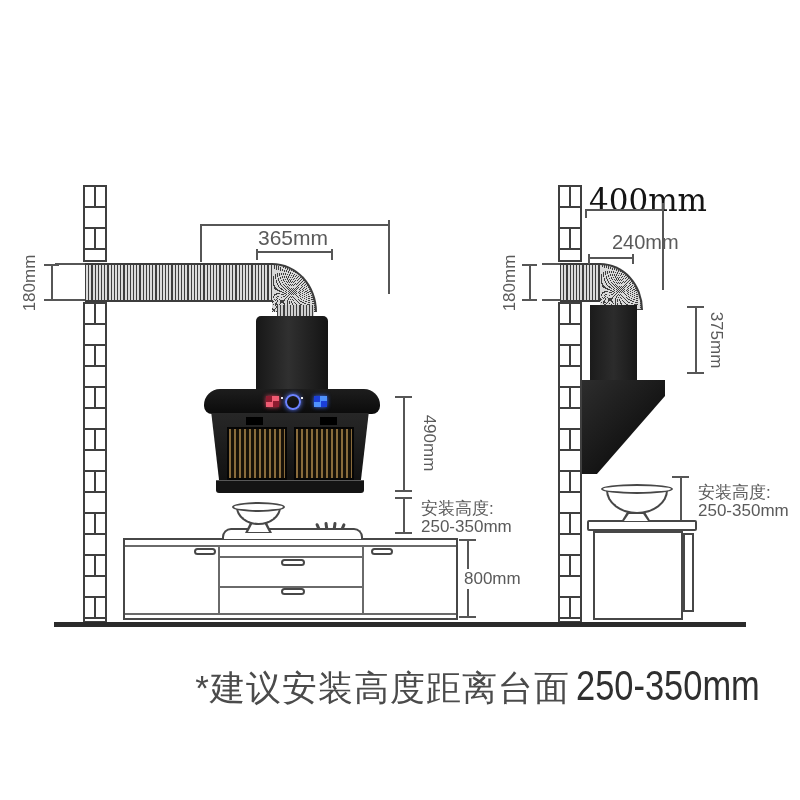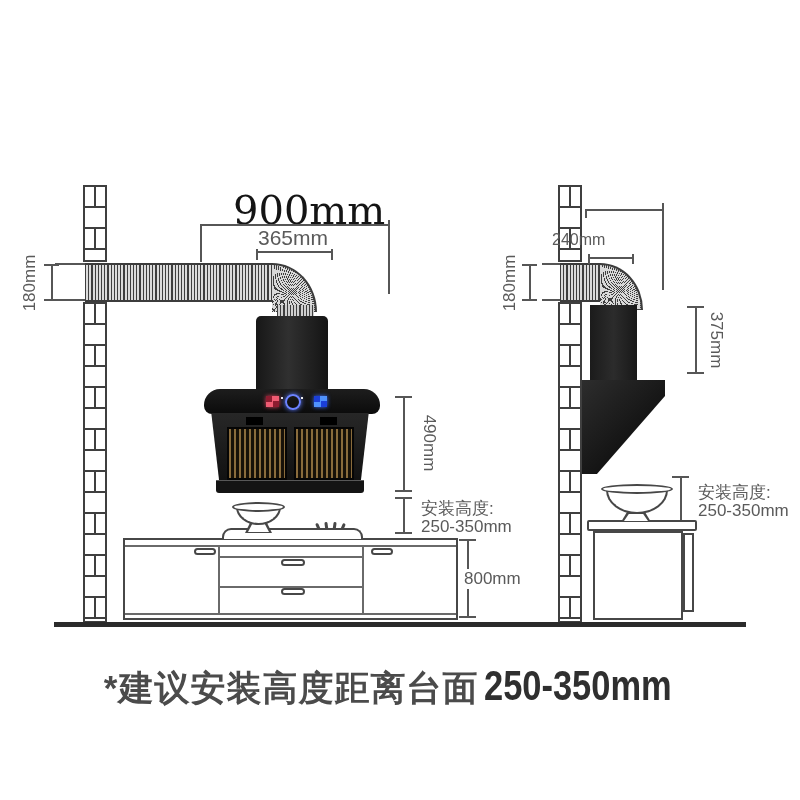--- a/index.html
+++ b/index.html
@@ -36,21 +36,21 @@
   .stand-i{position:absolute;background:#fff;clip-path:polygon(20% 0,80% 0,100% 100%,0 100%);z-index:4;}
   .grate{position:absolute;width:2.5px;height:10px;background:#474747;border-radius:2px;}
   .checker-red{position:absolute;width:13px;height:11px;
     background:conic-gradient(#ef5b72 25%, #8d1c30 0 50%, #ef5b72 0 75%, #8d1c30 0);box-shadow:0 0 4px #d9465e;}
   .checker-blue{position:absolute;width:13px;height:11px;
     background:conic-gradient(#4f92ff 25%, #1b3fd8 0 50%, #4f92ff 0 75%, #1b3fd8 0);box-shadow:0 0 4px #3a6cff;}
   .ring{position:absolute;width:12px;height:12px;border:2px solid #6b82ff;border-radius:50%;box-shadow:0 0 5px #5d7bff;}
   .speck{position:absolute;width:2px;height:2px;background:#eee;}
   .filter{position:absolute;box-sizing:border-box;border:2px solid #050505;
           background:repeating-linear-gradient(90deg,#8a6c3c 0 2px,#171108 2px 5px);}
-  .footer{position:absolute;left:17px;right:0;top:662px;text-align:center;white-space:nowrap;font-weight:bold;}
+  .footer{position:absolute;left:17px;right:0;top:662px;text-align:right;white-space:nowrap;}
   .footer .cn{font-size:35px;color:#4b4b4b;letter-spacing:1px;}
   .footer .num{display:inline-block;font-size:42px;color:#2f2f2f;margin-left:6px;transform:scaleX(.82);transform-origin:left center;}
 </style>
 </head>
 <body>
 
 <div id="canvas">
 
 
   <div class="wall" style="left:83px;top:185px;height:77px;"></div>
@@ -61,21 +61,20 @@
 
   <div class="duct" style="left:85px;top:263px;width:187px;height:39px;"></div>
   <div class="elbow" style="left:272px;top:263px;width:45px;height:49px;"></div>
   <div class="stub" style="left:277px;top:305px;width:37px;height:14px;"></div>
 
   <div class="ln" style="left:51px;top:265px;width:2px;height:36px;"></div>
   <div class="ln" style="left:44px;top:264px;width:15px;height:2px;"></div>
   <div class="ln" style="left:44px;top:299px;width:15px;height:2px;"></div>
   <div class="vtext rotccw" style="left:30px;top:283px;">180mm</div>
 
-  <div class="seriftext" style="left:233px;top:187px;font-size:40px;">900mm</div>
   <div class="ln" style="left:200px;top:224px;width:190px;height:2px;"></div>
   <div class="ln" style="left:200px;top:224px;width:2px;height:38px;"></div>
   <div class="ln" style="left:388px;top:220px;width:2px;height:74px;"></div>
 
   <div class="dimtext" style="left:258px;top:226px;font-size:21px;">365mm</div>
   <div class="ln" style="left:256px;top:251px;width:77px;height:2px;"></div>
   <div class="ln" style="left:256px;top:249px;width:2px;height:11px;"></div>
   <div class="ln" style="left:331px;top:249px;width:2px;height:11px;"></div>
 
   <div class="abs" style="left:256px;top:316px;width:72px;height:75px;border-radius:5px 5px 0 0;
@@ -143,25 +142,26 @@
   <div class="ln" style="left:542px;top:299px;width:18px;height:2px;"></div>
 
   <div class="duct" style="left:560px;top:263px;width:40px;height:39px;"></div>
   <div class="elbow" style="left:600px;top:263px;width:43px;height:47px;"></div>
 
   <div class="ln" style="left:529px;top:265px;width:2px;height:36px;"></div>
   <div class="ln" style="left:522px;top:264px;width:15px;height:2px;"></div>
   <div class="ln" style="left:522px;top:299px;width:15px;height:2px;"></div>
   <div class="vtext rotccw" style="left:510px;top:283px;">180mm</div>
 
+  <div class="seriftext" style="left:589px;top:182px;font-size:31px;">400mm</div>
   <div class="ln" style="left:585px;top:209px;width:79px;height:2px;"></div>
   <div class="ln" style="left:585px;top:209px;width:2px;height:9px;"></div>
   <div class="ln" style="left:662px;top:203px;width:2px;height:87px;"></div>
 
-  <div class="dimtext" style="left:552px;top:231px;font-size:16px;">240mm</div>
+  <div class="dimtext" style="left:612px;top:231px;font-size:20px;">240mm</div>
   <div class="ln" style="left:588px;top:257px;width:46px;height:2px;"></div>
   <div class="ln" style="left:588px;top:254px;width:2px;height:10px;"></div>
   <div class="ln" style="left:632px;top:254px;width:2px;height:10px;"></div>
 
   <div class="abs" style="left:590px;top:305px;width:47px;height:77px;background:linear-gradient(90deg,#1b1b1b,#2c2c2c 50%,#181818);"></div>
   <div class="abs" style="left:582px;top:380px;width:83px;height:94px;
               clip-path:polygon(0 0,100% 0,100% 17%,18% 100%,0 100%);
               background:linear-gradient(135deg,#2d2d2d,#101010 70%);"></div>
 
   <div class="ln" style="left:695px;top:307px;width:2px;height:67px;"></div>

